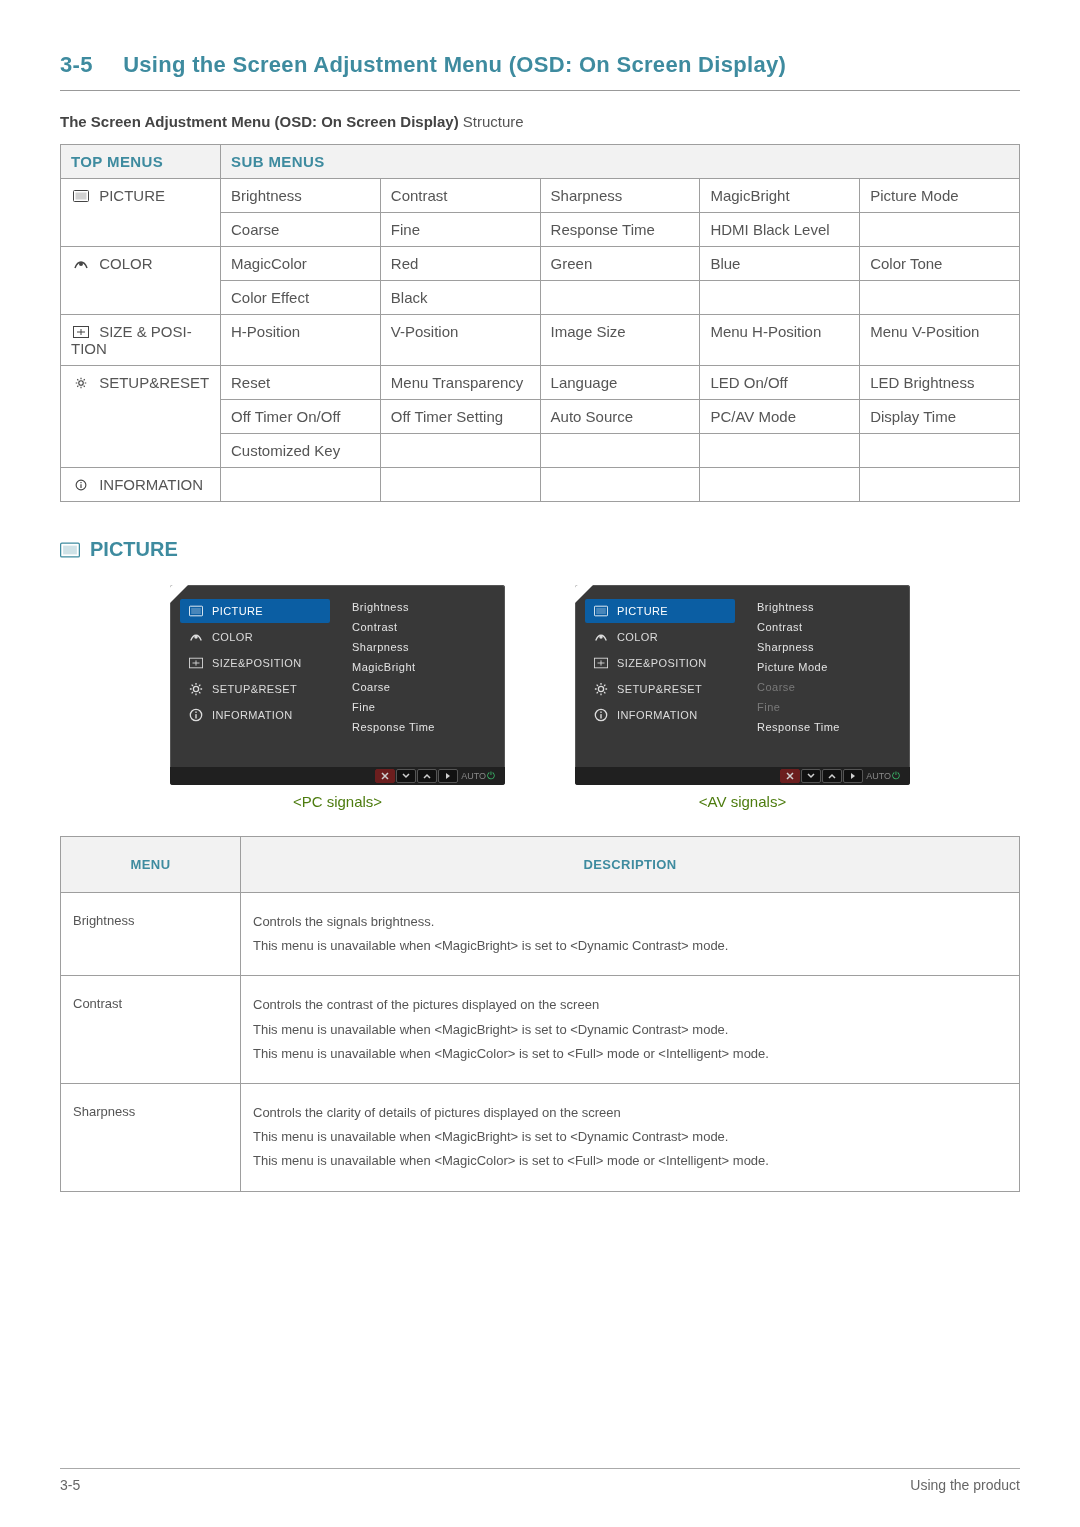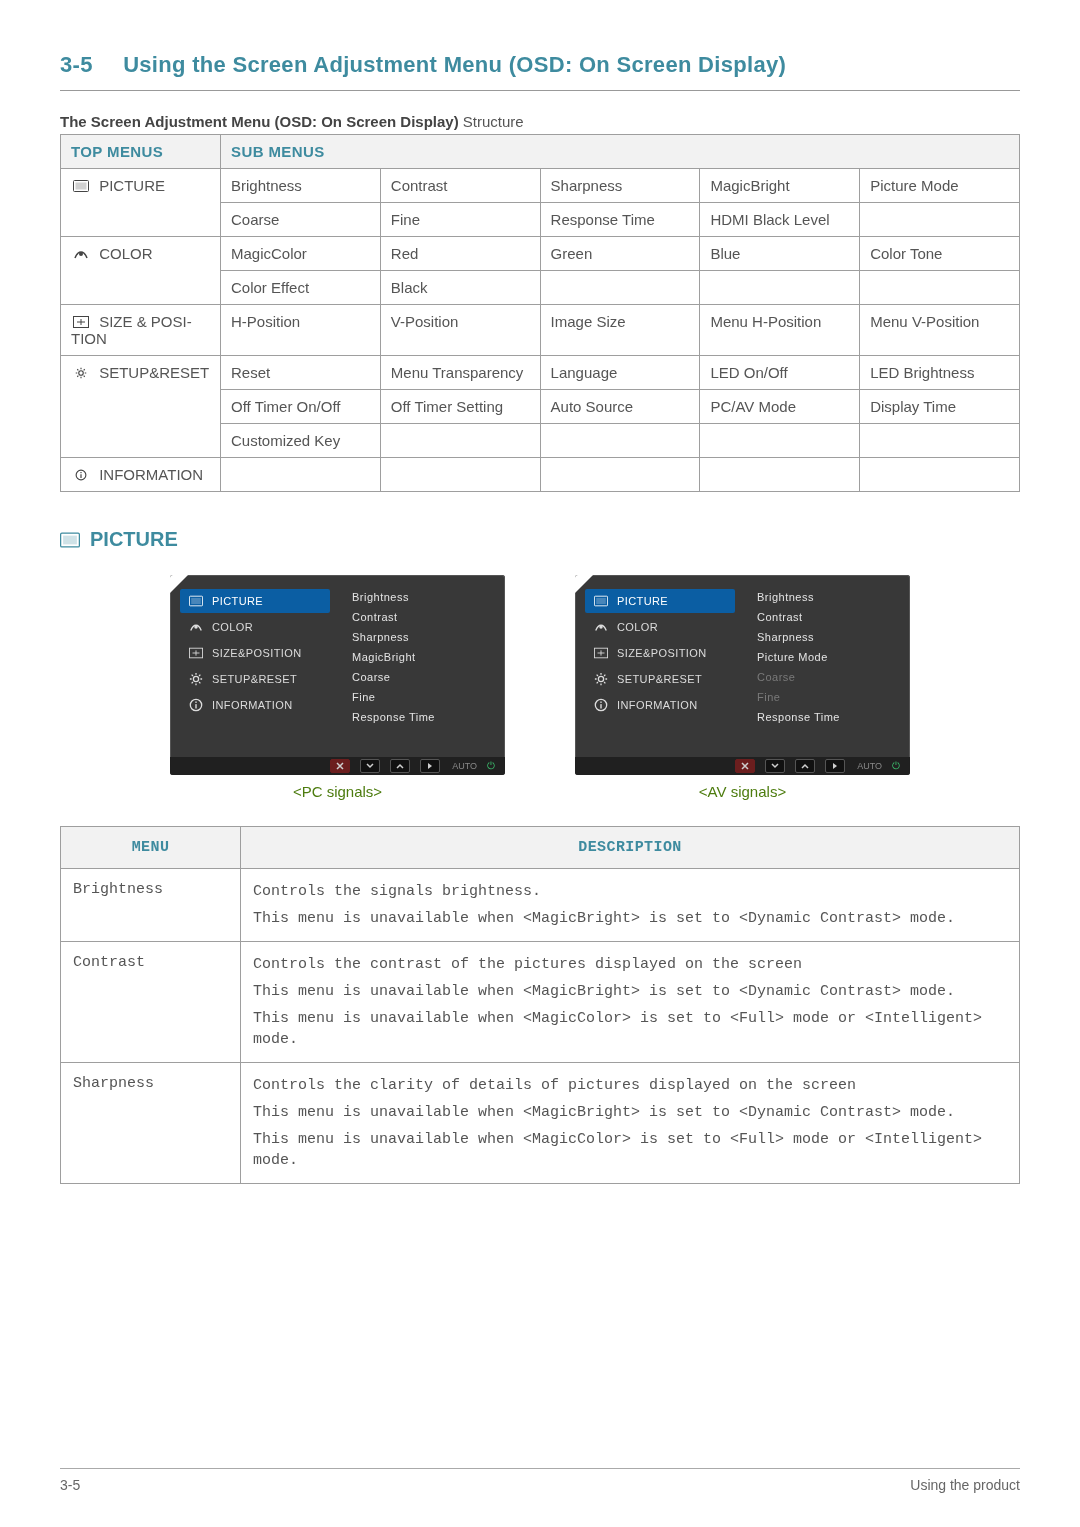--- a/index.html
+++ b/index.html
@@ -21,21 +21,21 @@
     color:#555;position:relative;
     font-size:15px;
   }
   
   .page-title{
     color:var(--accent);font-weight:bold;font-size:22px;
     letter-spacing:.3px;margin:8px 0 12px 0;
   }
   .page-title .num{margin-right:24px;}
   hr.thin{border:none;border-top:1px solid #999;margin:0 0 22px 0;}
-  .subtitle{font-size:15px;color:#555;margin-bottom:4px;}
+  .subtitle{font-size:15px;color:#555;margin-bottom:14px;}
   .subtitle b{color:#444;}
   
   table.struct{
     width:100%;border-collapse:collapse;table-layout:fixed;
   }
   table.struct col.top{width:160px;}
   table.struct th,table.struct td{
     border:1px solid var(--table-border);
     padding:8px 10px;font-size:15px;text-align:left;vertical-align:top;
     color:#555;background:#fff;
@@ -77,36 +77,36 @@
   .osd .left .row.sel{background:var(--osd-hl);color:#fff;border-radius:2px;}
   .osd .left .row .ic{width:16px;display:inline-flex;justify-content:center;}
   .osd .left .row .ic svg{width:14px;height:14px;}
   .osd .right{
     position:absolute;left:182px;top:16px;width:140px;
   }
   .osd .right .it{height:20px;font-size:11px;letter-spacing:.5px;color:#e4e4e4;}
   .osd .right .it.dim{color:#7a7a7a;}
   .osd .bar{
     position:absolute;left:0;right:0;bottom:0;height:18px;background:var(--osd-dk);
-    display:flex;align-items:center;justify-content:flex-end;gap:10px;padding:0 10px;
+    display:flex;align-items:center;justify-content:flex-end;gap:1px;padding:0 10px;
   }
   .osd .bar .b{width:18px;height:12px;background:#111;border:1px solid #555;border-radius:2px;
     display:flex;align-items:center;justify-content:center;}
   .osd .bar .b.red{background:#6c1e1e;border-color:#6c1e1e;}
   .osd .bar .b svg{width:8px;height:8px;fill:#ddd;}
   .osd .bar .auto{font-size:9px;color:#888;margin-left:2px;}
   .osd .bar .pw{color:#3cbf6d;font-size:10px;}
   
   table.desc{
     width:100%;border-collapse:collapse;margin-top:26px;
   }
   table.desc col.m{width:180px;}
   table.desc th,table.desc td{
     border:1px solid var(--table-border);
-    padding:12px 12px;font-size:15px;color:#555;text-align:left;vertical-align:top;font-family:Liberation Mono, monospace;
+    padding:20px 12px;font-size:13px;color:#555;text-align:left;vertical-align:top;
   }
   table.desc th{
     background:var(--header-bg);color:var(--accent);text-align:center;font-weight:bold;
     font-variant:small-caps;letter-spacing:.4px;
   }
   table.desc td.d p{margin:0 0 6px 0;line-height:1.4;}
   table.desc td.d p:last-child{margin-bottom:0;}
   
   .footer{
     position:absolute;left:60px;right:60px;bottom:34px;

